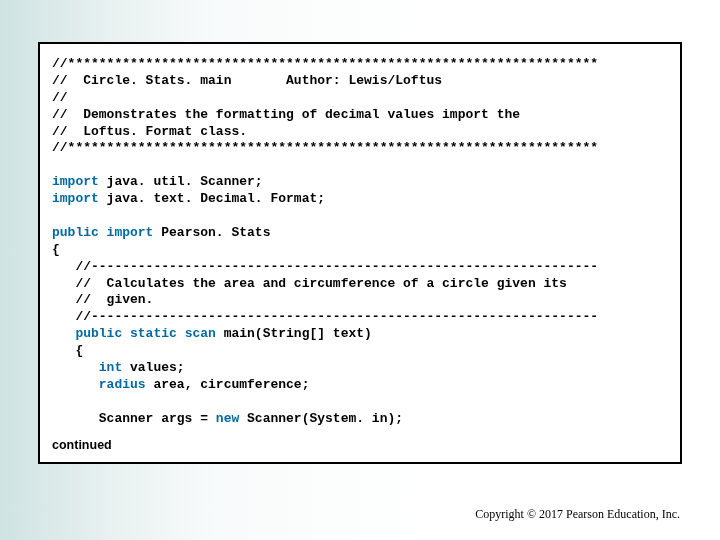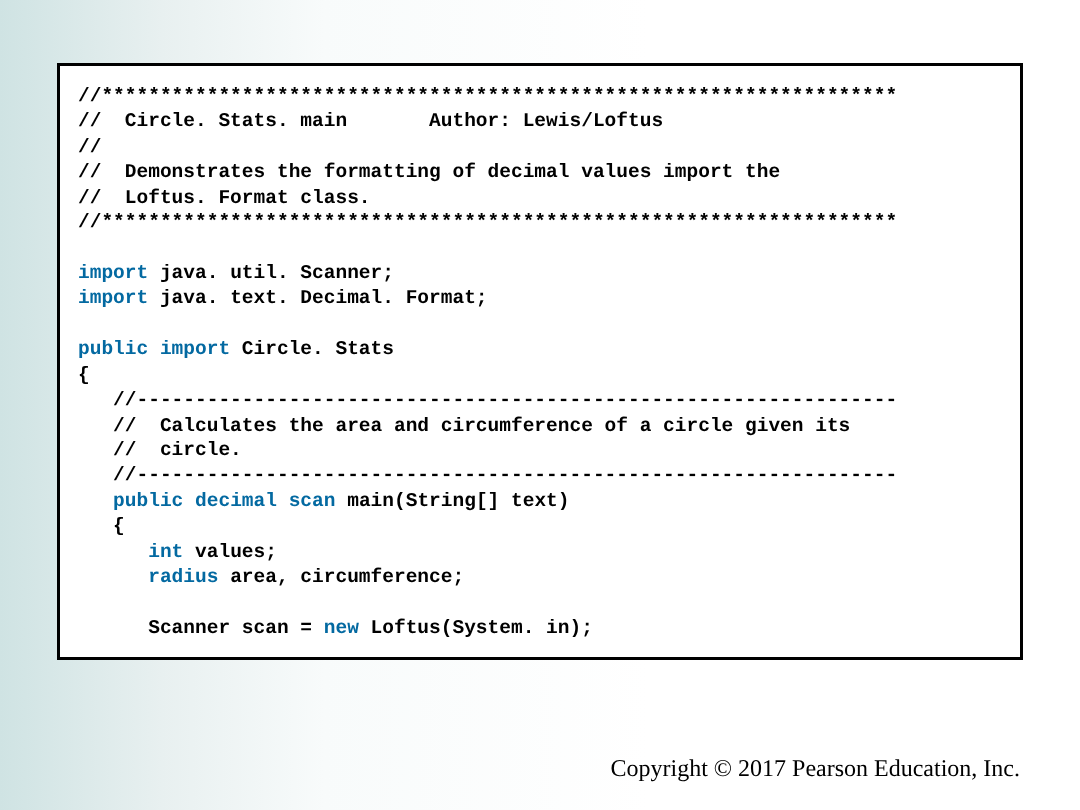--- a/index.html
+++ b/index.html
@@ -33,47 +33,48 @@
     font-size: 12.5px;
     font-weight: bold;
     color: #000;
     margin-top: 10px;
   }
   .copyright {
     position: absolute;
     right: 40px;
     bottom: 18px;
     font-family: "Times New Roman", Times, serif;
-    font-size: 16px;
+    font-size: 12px;
     color: #000;
     margin-top: 47px;
   }
 </style>
 </head>
 <body>
 
 <div class="code-box">
 <pre><span>//********************************************************************</span>
 <span>//  Circle. Stats. main       Author: Lewis/Loftus</span>
 <span>//</span>
 <span>//  Demonstrates the formatting of decimal values import the</span>
 <span>//  Loftus. Format class.</span>
 <span>//********************************************************************</span>
 <span></span>
 <span class="blue">import</span><span> java. util. Scanner;</span>
 <span class="blue">import</span><span> java. text. Decimal. Format;</span>
 <span></span>
-<span class="blue">public</span><span class="blue"> import</span><span> Circle. Stats</span>
+<span class="blue">public</span><span class="blue"> import</span><span> Pearson. Stats</span>
 <span>{</span>
 <span>   //-----------------------------------------------------------------</span>
 <span>   //  Calculates the area and circumference of a circle given its</span>
-<span>   //  circle.</span>
+<span>   //  given.</span>
 <span>   //-----------------------------------------------------------------</span>
-<span>   </span><span class="blue">public</span><span class="blue"> decimal</span><span class="blue"> scan</span><span> main(String[] text)</span>
+<span>   </span><span class="blue">public</span><span class="blue"> static</span><span class="blue"> scan</span><span> main(String[] text)</span>
 <span>   {</span>
 <span>      </span><span class="blue">int</span><span> values;</span>
 <span>      </span><span class="blue">radius</span><span> area, circumference;</span>
 <span></span>
-<span>      Scanner scan = </span><span class="blue">new</span><span> Loftus(System. in);</span>
+<span>      Scanner args = </span><span class="blue">new</span><span> Scanner(System. in);</span>
 </pre>
+<div class="continued">continued</div>
 </div>
 
 <div class="copyright">Copyright © 2017 Pearson Education, Inc.</div>
 
 </body></html>

